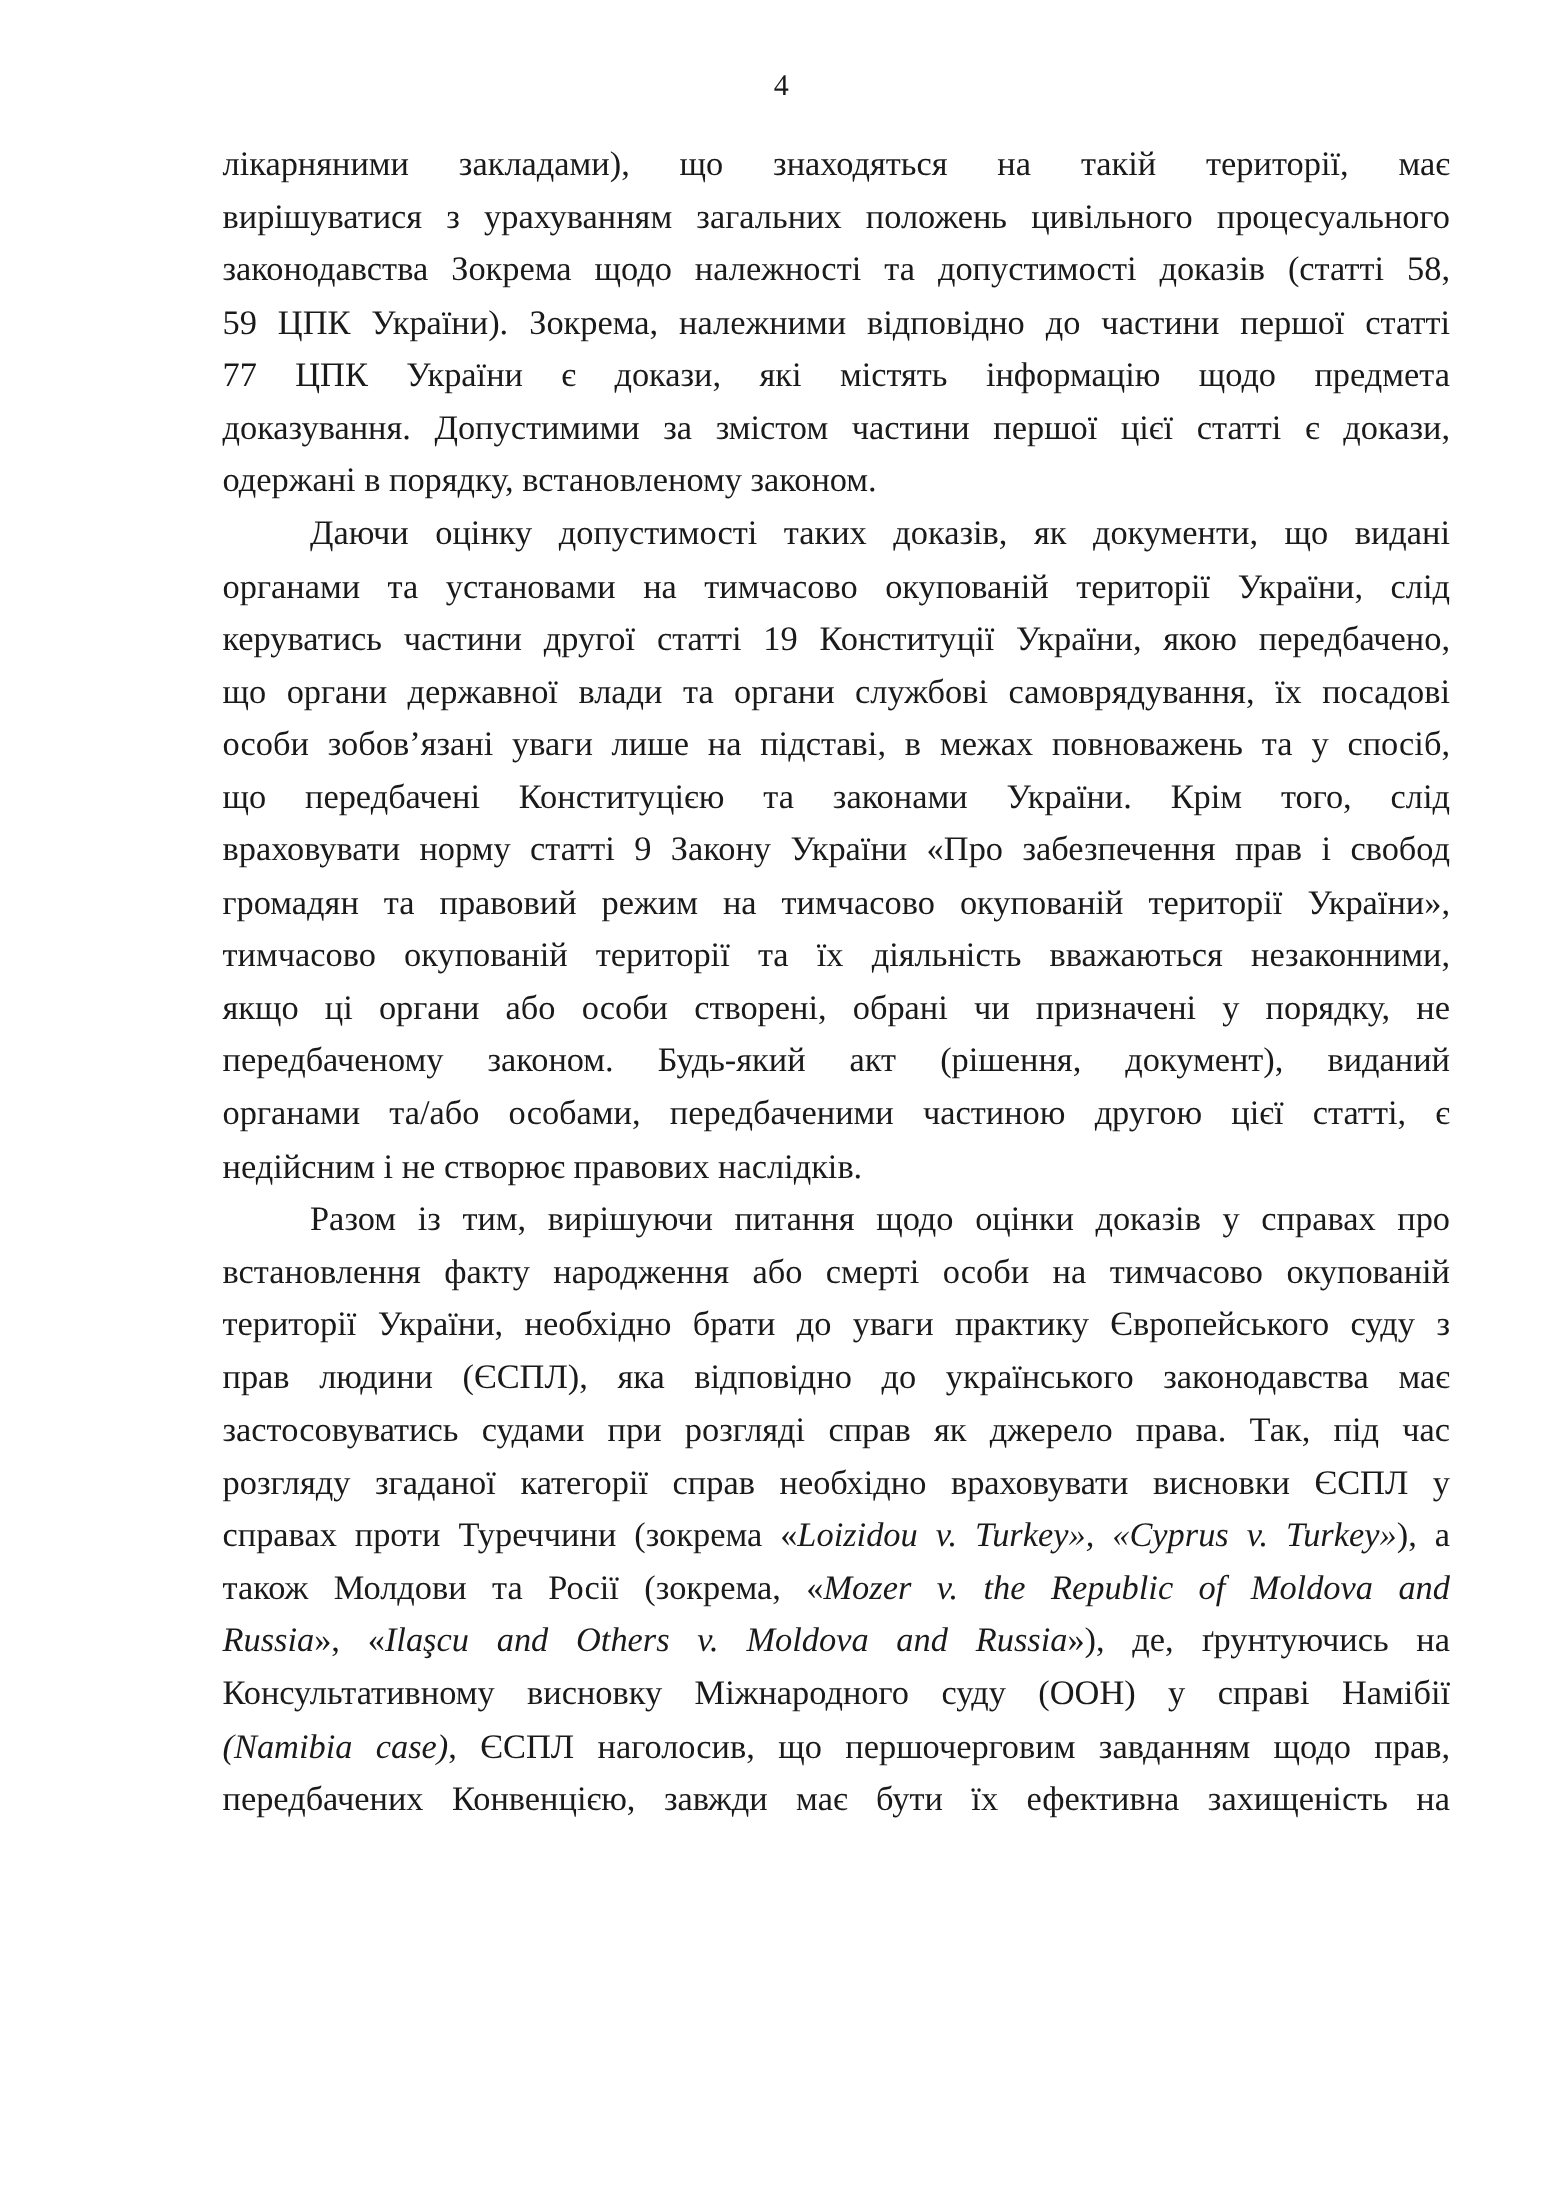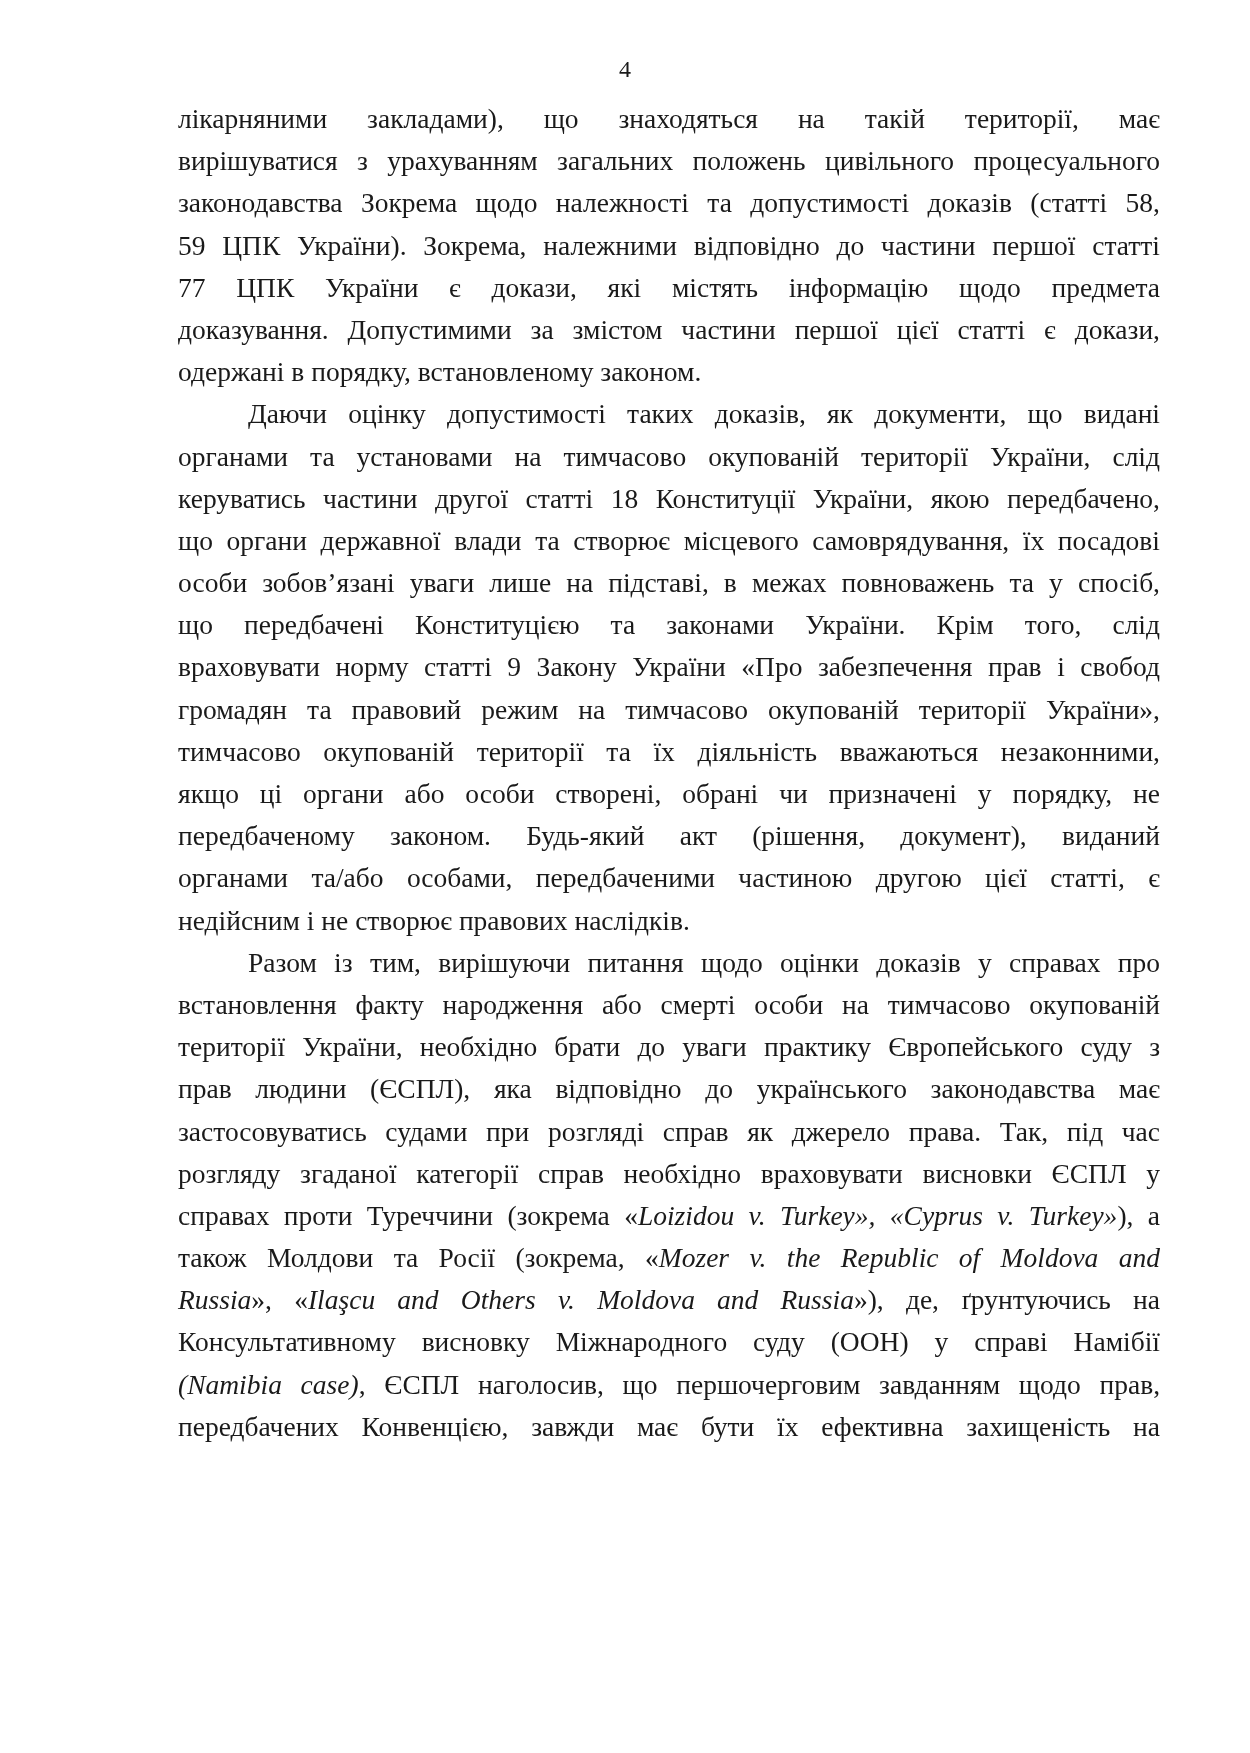--- a/index.html
+++ b/index.html
@@ -19,21 +19,21 @@
       position: absolute;
       top: 54px;
       left: 0;
       width: 1250px;
       text-align: center;
       font-size: 24px;
       line-height: 30px;
     }
     .content {
       position: absolute;
-      top: 98px;
+      top: 110px;
       left: 178px;
       width: 982px;
       font-size: 27.5px;
       line-height: 42.2px;
       text-align: justify;
       text-align-last: auto;
     }
     .para {
       margin: 0;
       padding: 0;
@@ -64,22 +64,22 @@
       <span class="line"><span>вирішуватися з урахуванням загальних положень цивільного процесуального</span></span>
       <span class="line"><span>законодавства Зокрема щодо належності та допустимості доказів (статті 58,</span></span>
       <span class="line"><span>59 ЦПК України). Зокрема, належними відповідно до частини першої статті</span></span>
       <span class="line"><span>77 ЦПК України є докази, які містять інформацію щодо предмета</span></span>
       <span class="line"><span>доказування. Допустимими за змістом частини першої цієї статті є докази,</span></span>
       <span class="line last"><span>одержані в порядку, встановленому законом.</span></span>
     </div>
     <div class="para">
       <span class="line indent"><span>Даючи оцінку допустимості таких доказів, як документи, що видані</span></span>
       <span class="line"><span>органами та установами на тимчасово окупованій території України, слід</span></span>
-      <span class="line"><span>керуватись частини другої статті 18 Конституції України, якою передбачено,</span></span>
-      <span class="line"><span>що органи державної влади та створює місцевого самоврядування, їх посадові</span></span>
+      <span class="line"><span>керуватись частини другої статті 19 Конституції України, якою передбачено,</span></span>
+      <span class="line"><span>що органи державної влади та органи службові самоврядування, їх посадові</span></span>
       <span class="line"><span>особи зобов’язані уваги лише на підставі, в межах повноважень та у спосіб,</span></span>
       <span class="line"><span>що передбачені Конституцією та законами України. Крім того, слід</span></span>
       <span class="line"><span>враховувати норму статті 9 Закону України «Про забезпечення прав і свобод</span></span>
       <span class="line"><span>громадян та правовий режим на тимчасово окупованій території України»,</span></span>
       <span class="line"><span>тимчасово окупованій території та їх діяльність вважаються незаконними,</span></span>
       <span class="line"><span>якщо ці органи або особи створені, обрані чи призначені у порядку, не</span></span>
       <span class="line"><span>передбаченому законом. Будь-який акт (рішення, документ), виданий</span></span>
       <span class="line"><span>органами та/або особами, передбаченими частиною другою цієї статті, є</span></span>
       <span class="line last"><span>недійсним і не створює правових наслідків.</span></span>
     </div>

